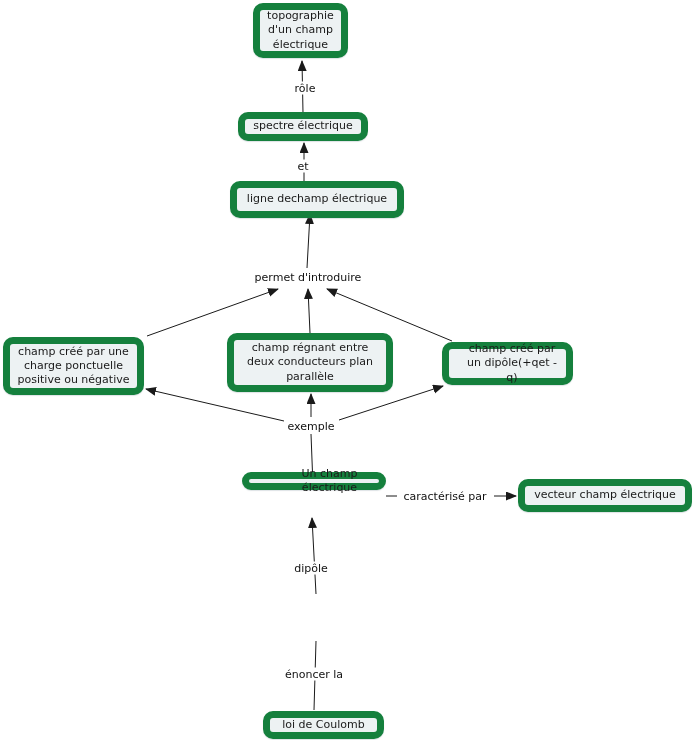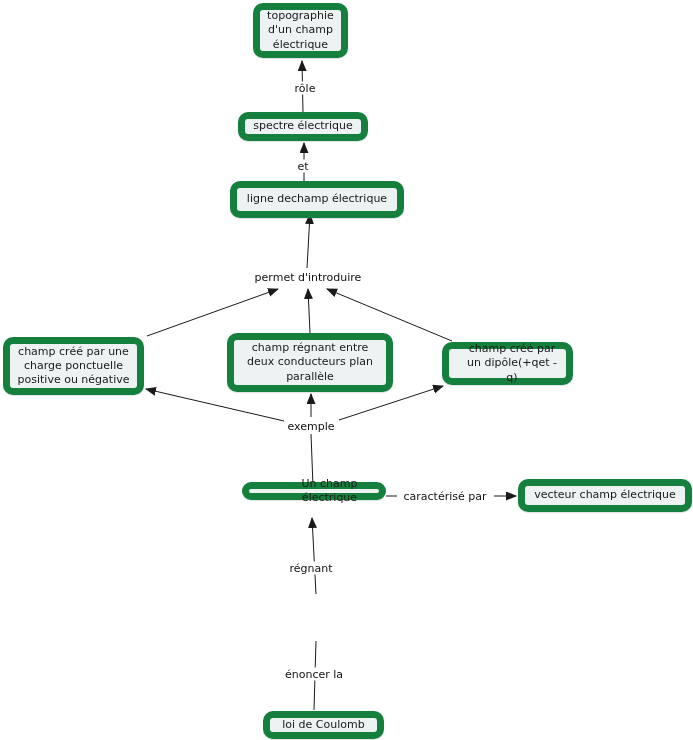--- a/index.html
+++ b/index.html
@@ -58,21 +58,21 @@
     <line x1="316" y1="594" x2="312" y2="518" stroke="#1a1a1a" stroke-width="1" marker-end="url(#arrowhead)"></line>
 
     <line x1="314" y1="710" x2="316" y2="641" stroke="#1a1a1a" stroke-width="1"></line>
   </svg>
 
   <div class="label" style="left:305px;top:88px;">rôle</div>
   <div class="label" style="left:303px;top:166px;">et</div>
   <div class="label" style="left:308px;top:277px;">permet d'introduire</div>
   <div class="label" style="left:311px;top:426px;">exemple</div>
   <div class="label" style="left:445px;top:496px;">caractérisé par</div>
-  <div class="label" style="left:311px;top:568px;">régnant</div>
+  <div class="label" style="left:311px;top:568px;">dipôle</div>
   <div class="label" style="left:314px;top:674px;">énoncer la</div>
 
   <div class="node" style="left:253px;top:3px;width:95px;height:55px;">topographie
 d'un champ
 électrique</div>
 
   <div class="node" style="left:238px;top:112px;width:130px;height:29px;">spectre électrique</div>
 
   <div class="node" style="left:218px;top:181px;width:174px;height:37px;margin-left:12px;">ligne dechamp électrique</div>
 
@@ -80,20 +80,20 @@
 charge ponctuelle
 positive ou négative</div>
 
   <div class="node" style="left:227px;top:333px;width:166px;height:59px;">champ régnant entre
 deux conducteurs plan
 parallèle</div>
 
   <div class="node" style="left:442px;top:342px;width:131px;height:43px;padding-left:13px;">champ créé par
 un dipôle(+qet -q)</div>
 
-  <div class="node" style="left:242px;top:482px;width:144px;height:14px;padding-left:35px;">Un champ électrique</div>
+  <div class="node" style="left:242px;top:472px;width:144px;height:14px;padding-left:35px;">Un champ électrique</div>
 
   <div class="node" style="left:518px;top:479px;width:174px;height:33px;">vecteur champ électrique</div>
 
 
   <div class="node" style="left:263px;top:711px;width:121px;height:28px;">loi de Coulomb</div>
 
 </div>
 
 </body></html>

